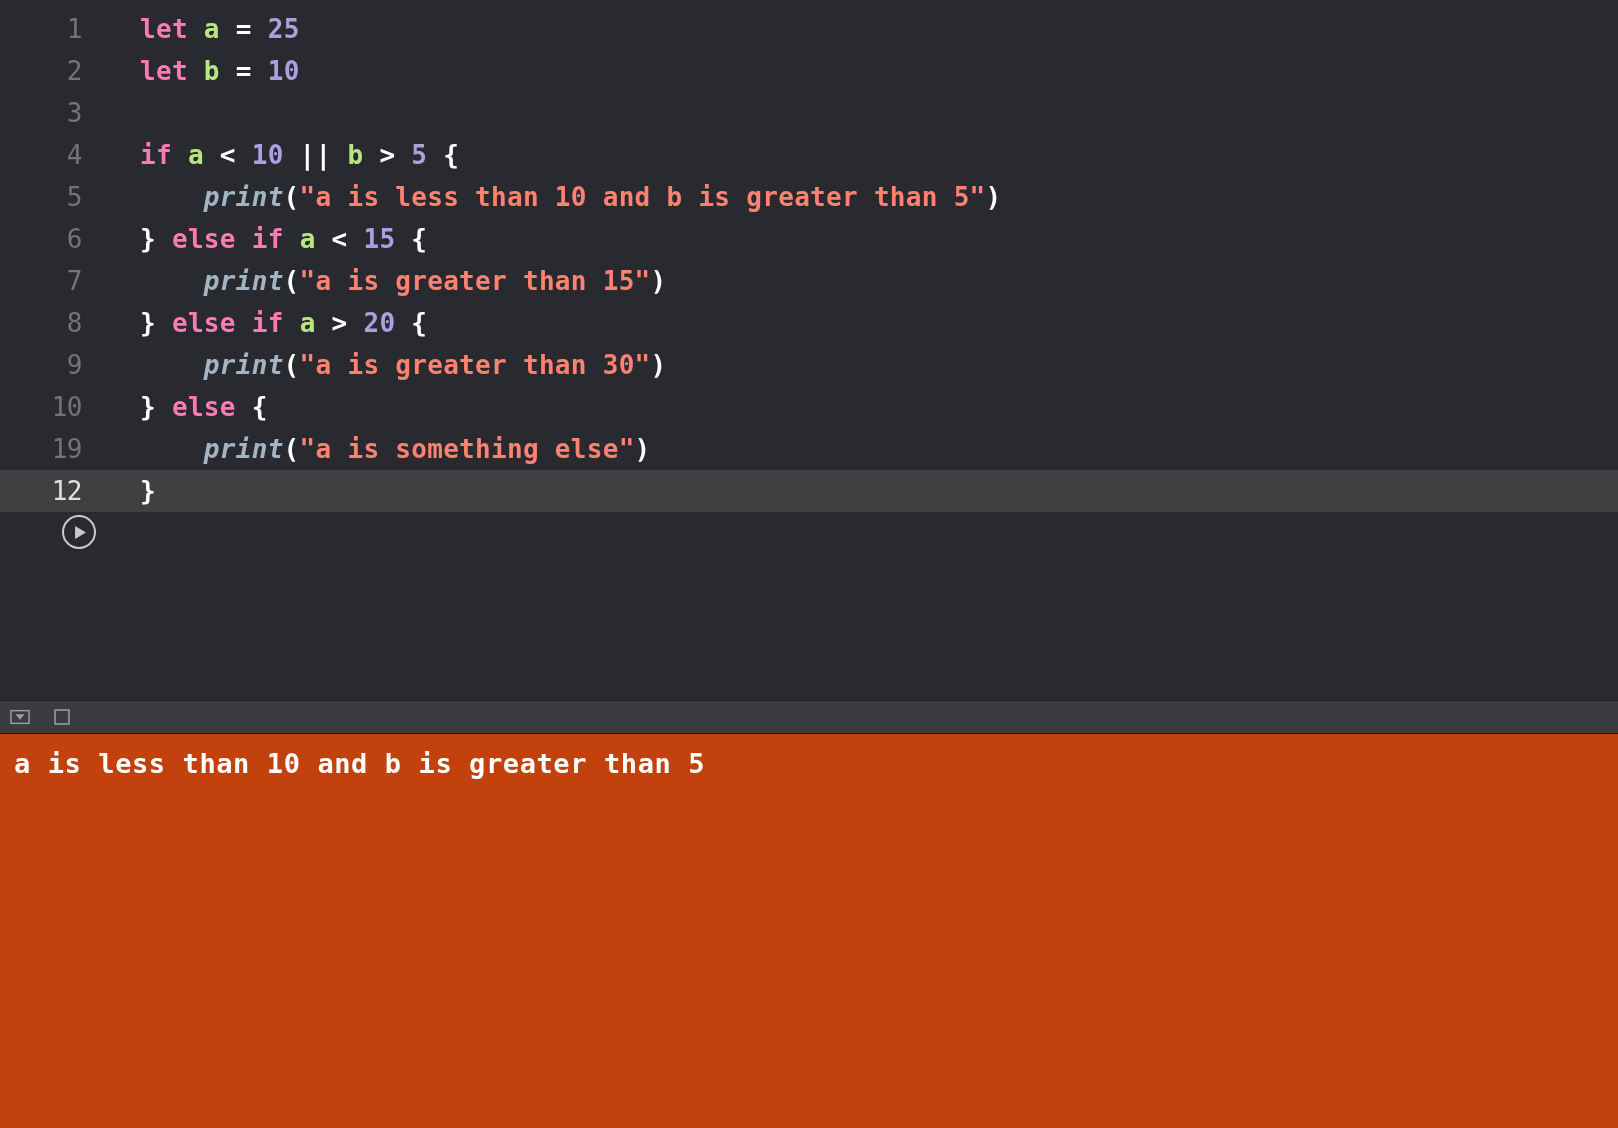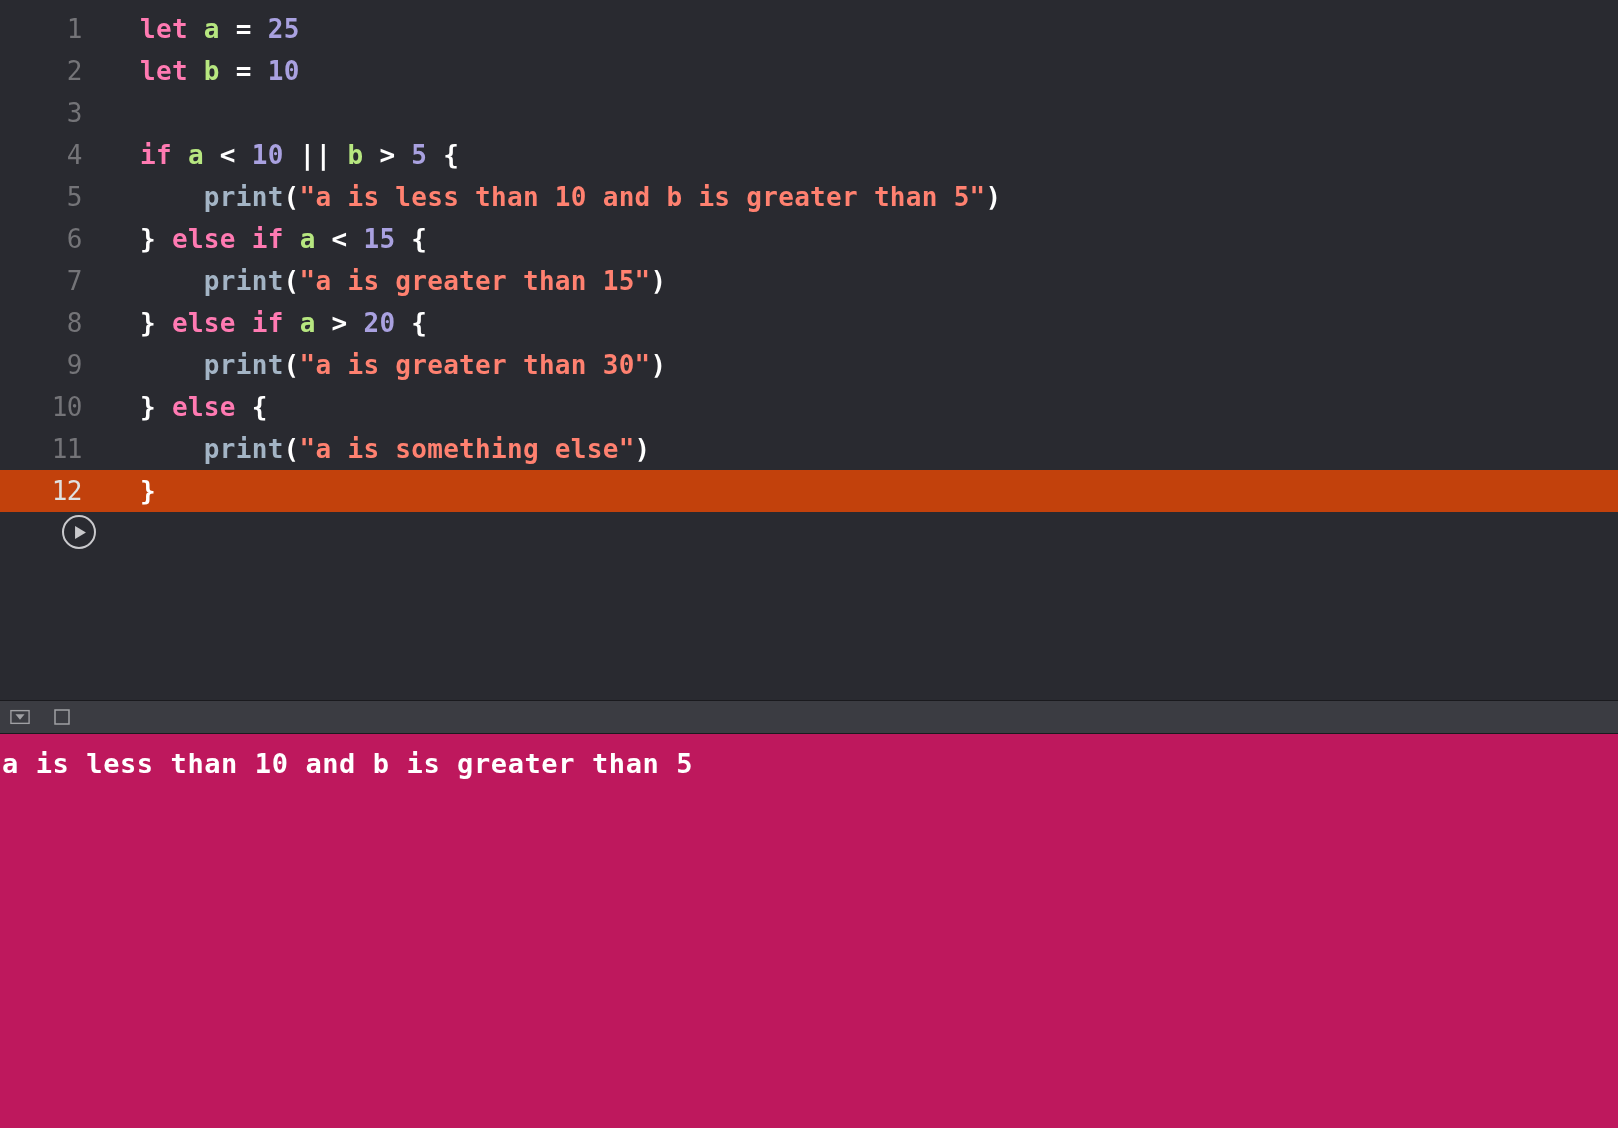--- a/index.html
+++ b/index.html
@@ -24,21 +24,21 @@
     position: relative;
     padding-top: 8px;
   }
   .code-line {
     display: flex;
     align-items: baseline;
     height: 42px;
     line-height: 42px;
   }
   .code-line.highlighted {
-    background: #c2410c;
+    background: #404040;
   }
   .gutter {
     width: 100px;
     flex-shrink: 0;
     text-align: right;
     padding-right: 18px;
     color: #747478;
     user-select: none;
     font-weight: 400;
     letter-spacing: -0.5px;
@@ -49,21 +49,21 @@
   .code {
     white-space: pre;
     font-weight: 600;
     letter-spacing: 0.3px;
     margin-left: 40px;
   }
   .kw { color: #ff7ab2; font-weight: 700; }
   .ident { color: #b7e780; }
   .op { color: #ffffff; }
   .num { color: #a9a1e0; }
-  .func { color: #a3b4c5; }
+  .func { color: #a3b4c5; font-style: italic; }
   .paren { color: #ffffff; }
   .str { color: #ff8170; }
   .brace { color: #ffffff; }
   
   .run-button {
     position: absolute;
     left: 62px;
     top: 515px;
     width: 34px;
     height: 34px;
@@ -96,23 +96,23 @@
     height: 20px;
     display: flex;
     align-items: center;
     justify-content: center;
     cursor: pointer;
   }
   .tool-icon svg { display: block; }
   
   .console-output {
     flex: 1;
-    background: #be185d;
+    background: #c2410c;
     color: #ffffff;
-    padding: 14px 2px;
+    padding: 14px 14px;
     font-weight: 700;
     font-size: 27px;
     letter-spacing: 0.6px;
   }
   .console-text { white-space: pre; }
 </style>
 </head>
 <body>
 
 <div class="editor-area" id="editor-area">
@@ -151,21 +151,21 @@
     </div>
     <div class="code-line">
       <div class="gutter">9</div>
       <div class="code"><span class="op">    </span><span class="func">print</span><span class="paren">(</span><span class="str">"a is greater than 30"</span><span class="paren">)</span></div>
     </div>
     <div class="code-line">
       <div class="gutter">10</div>
       <div class="code"><span class="brace">}</span><span class="op"> </span><span class="kw">else</span><span class="op"> </span><span class="brace">{</span></div>
     </div>
     <div class="code-line">
-      <div class="gutter">11</div>
+      <div class="gutter">19</div>
       <div class="code"><span class="op">    </span><span class="func">print</span><span class="paren">(</span><span class="str">"a is something else"</span><span class="paren">)</span></div>
     </div>
     <div class="code-line highlighted">
       <div class="gutter active">12</div>
       <div class="code"><span class="brace">}</span></div>
     </div>
     <div class="run-button">
     <svg viewBox="0 0 10 12">
       <path d="M0 0 L10 6 L0 12 Z" fill="#c9c9cc"></path>
     </svg>

